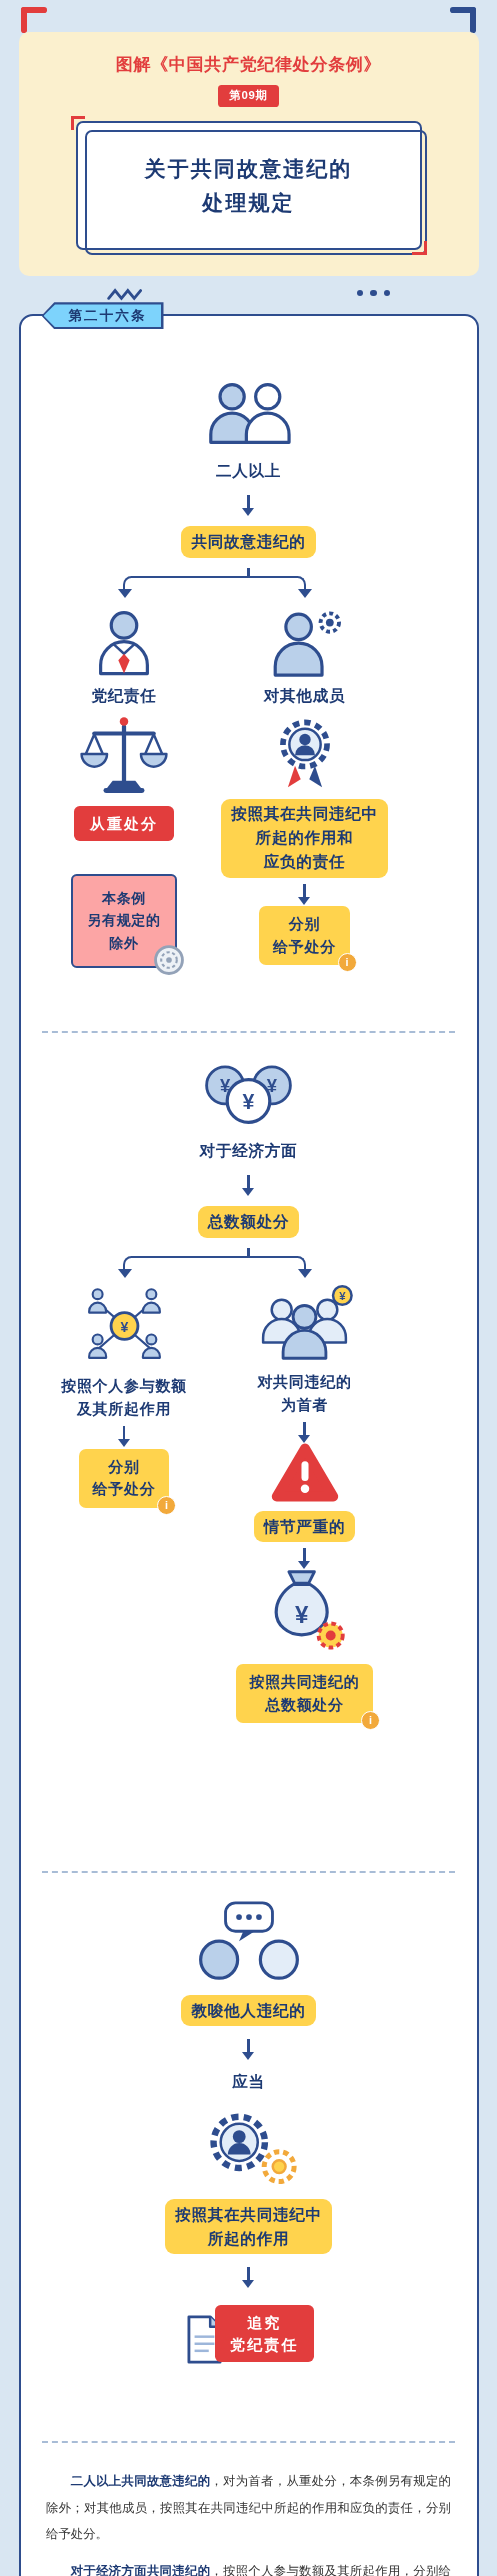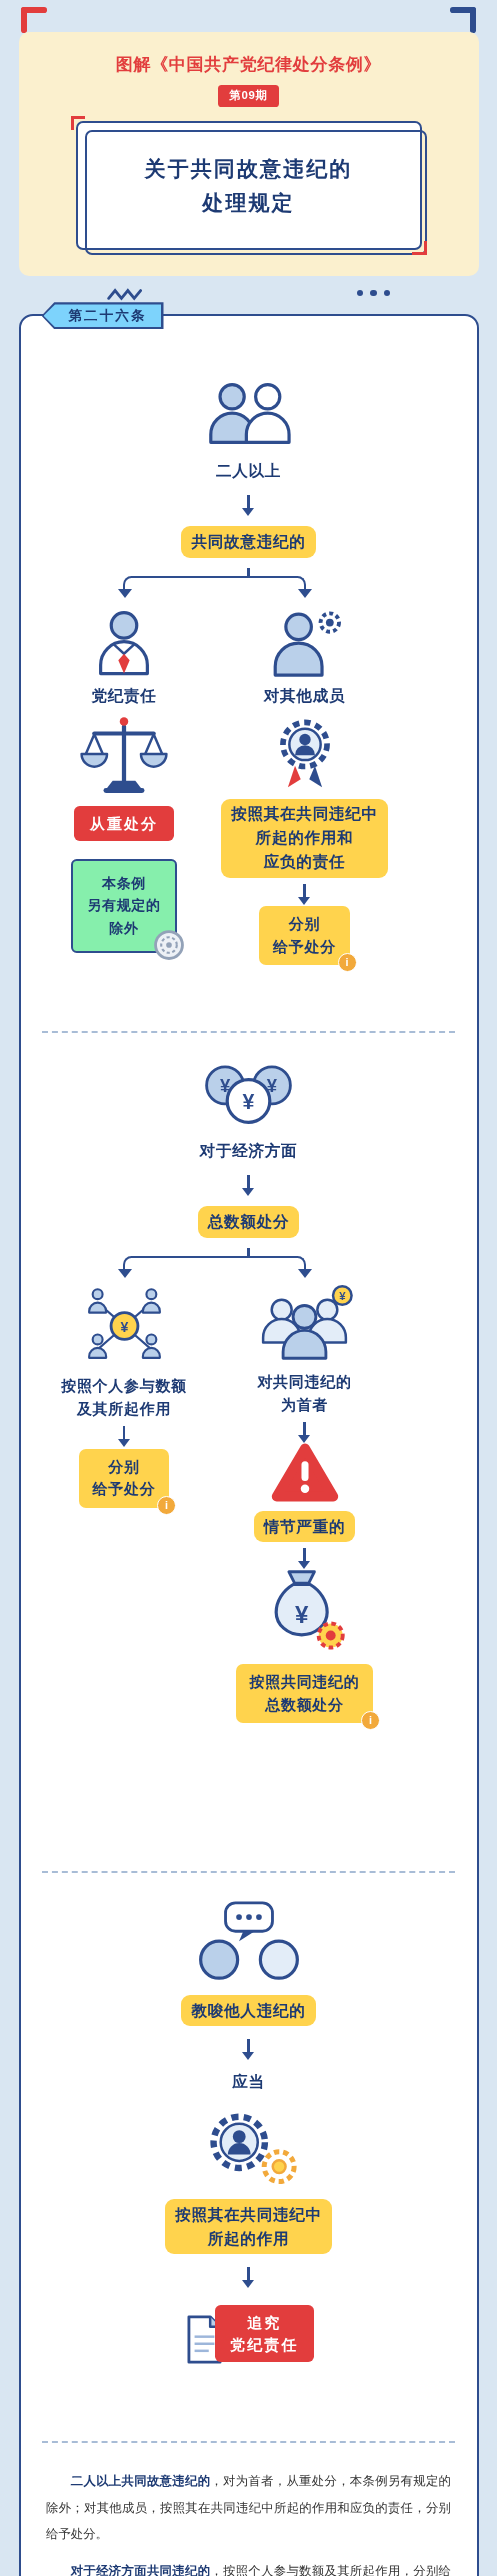--- a/index.html
+++ b/index.html
@@ -83,22 +83,22 @@
 
   .badge-red{background:#E23D3D;color:#fff;font-weight:bold;font-size:15px;padding:6.4px 15.6px;
              border-radius:5.7px;letter-spacing:2.1px;margin-top:8.5px;text-align:center;line-height:1.45;}
   .badge-yellow{position:relative;background:#FFD34D;color:#1D3A73;font-weight:bold;font-size:15px;
                 line-height:1.5;padding:7px 14px;border-radius:7px;text-align:center;margin-top:7px;letter-spacing:0.7px;}
   .badge-yellow .line{display:block;}
   .info-dot{position:absolute;right:-7px;bottom:-7px;width:17px;height:17px;border-radius:50%;
             background:#F2A93B;color:#fff;font-weight:bold;font-size:10.7px;line-height:17px;
             text-align:center;font-style:normal;border:1.4px solid #fff;box-sizing:content-box;}
 
-  .note{position:relative;background:#86efac;border:2.1px solid #2E4D8E;border-radius:5.7px;
-        padding:11.4px 14px;margin-top:15px;text-align:center;color:#1D3A73;font-weight:bold;
+  .note{position:relative;background:#fca5a5;border:2.1px solid #2E4D8E;border-radius:5.7px;
+        padding:11.4px 14px;margin-top:30px;text-align:center;color:#1D3A73;font-weight:bold;
         font-size:14px;line-height:1.6;letter-spacing:0.7px;}
   .note .line{display:block;}
   .note .stamp{position:absolute;right:-11.4px;bottom:-11.4px;}
 
   .verdict{position:relative;display:flex;align-items:center;margin-top:11.4px;}
   .verdict svg{position:relative;top:5.7px;margin-right:-11.4px;z-index:0;}
   .verdict .badge-red{position:relative;z-index:1;margin-top:0;}
 
   
   .summary{padding:25.6px 8.5px 2.8px;align-self:stretch;}

